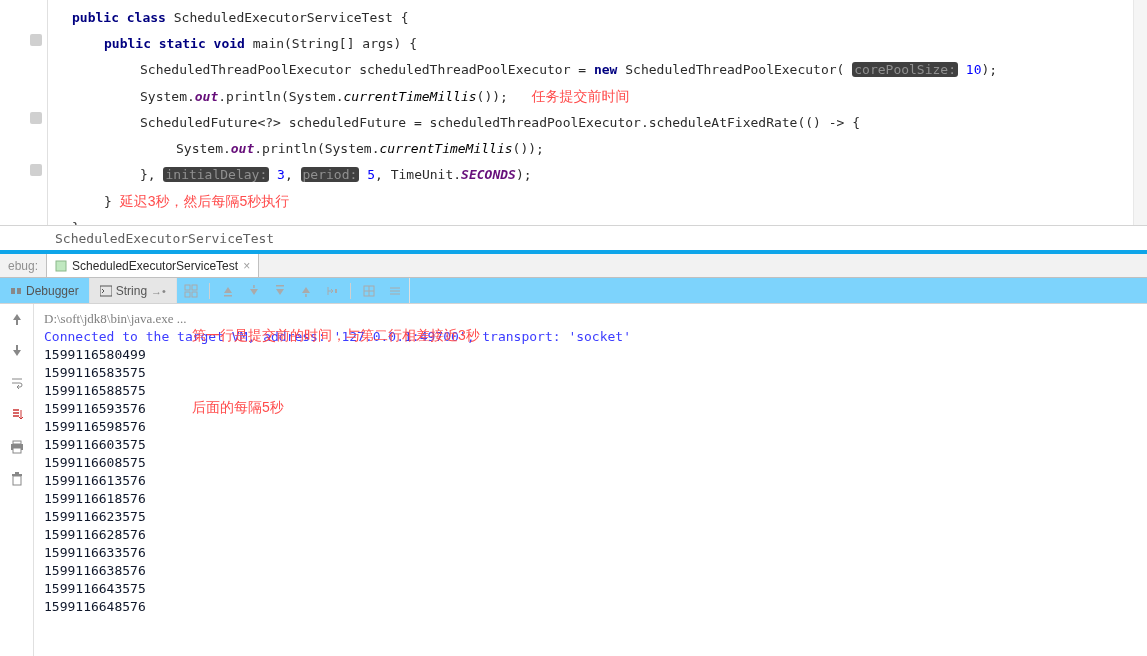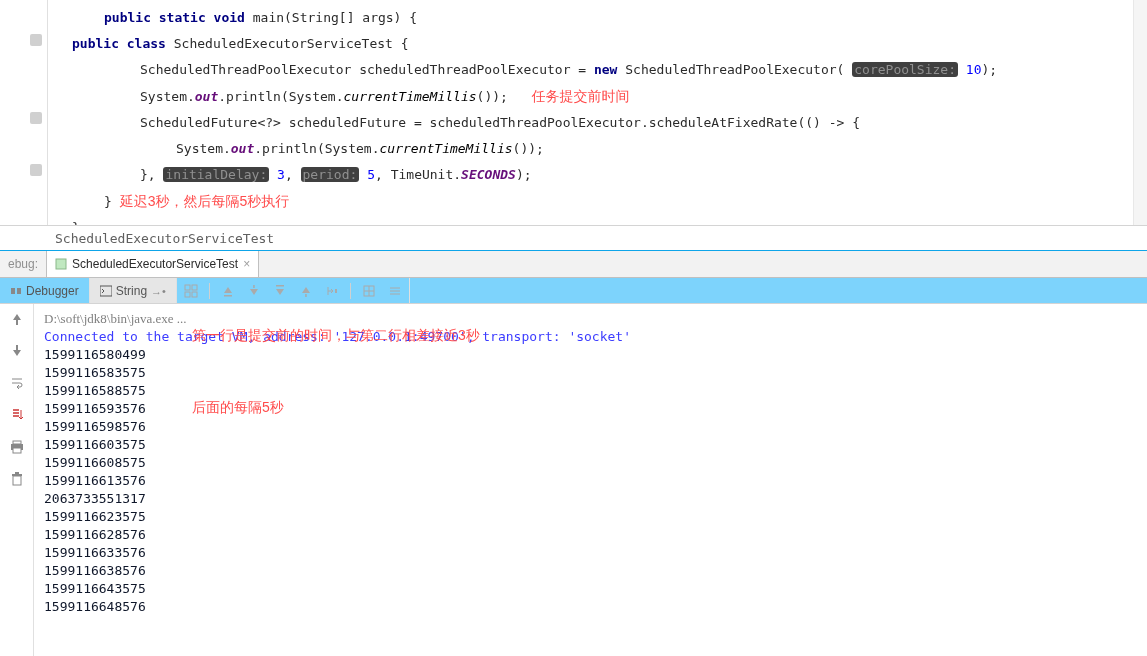--- a/index.html
+++ b/index.html
@@ -10,21 +10,21 @@
   .code-area { margin-left:48px; padding:5px 10px 0 10px; line-height:26px; white-space:nowrap; }
   .code-line { position:relative; }
   .kw { color:#000080; font-weight:bold; }
   .field-static { color:#660e7a; font-style:italic; font-weight:bold; }
   .ital { color:#000; font-style:italic; }
   .hint { background:#404040; color:#909090; border-radius:3px; padding:0 2px; }
   .num { color:#0000ff; }
   .sec { color:#660e7a; font-style:italic; font-weight:bold; }
   .red-annot { color:#ff4c4c; font-family:"Microsoft YaHei",sans-serif; font-size:14px; }
   .breadcrumb { height:25px; line-height:25px; padding-left:55px; border-top:1px solid #d4d4d4; background:#fff; color:#606060; }
-  .debug-bar { height:28px; border-top:1px solid #0ea5e9; border-bottom:1px solid #c0c0c0; background:#f2f2f2; display:flex; align-items:stretch; }
+  .debug-bar { height:28px; border-top:4px solid #0ea5e9; border-bottom:1px solid #c0c0c0; background:#f2f2f2; display:flex; align-items:stretch; }
   .debug-label { padding:0 8px; color:#909090; display:flex; align-items:center; font-family:"Segoe UI",sans-serif; font-size:12px; }
   .debug-tab { display:flex; align-items:center; padding:0 8px; background:#fff; border:1px solid #c0c0c0; border-top:none; border-bottom:none; gap:5px; font-family:"Segoe UI",sans-serif; font-size:12px; }
   .debug-tab-close { color:#a0a0a0; cursor:pointer; }
   .sub-tab-bar { height:26px; border-bottom:1px solid #d4d4d4; display:flex; align-items:stretch; background:#7dd3fc; }
   .sub-tab { padding:0 10px; display:flex; align-items:center; gap:4px; font-family:"Segoe UI",sans-serif; font-size:12px; color:#555; border-right:1px solid #e0e0e0; }
   .sub-tab.active { background:#e6e6e6; }
   .sub-toolbar { display:flex; align-items:center; padding:0 6px; gap:10px; border-right:1px solid #e0e0e0; }
   .tool-icon { width:16px; height:16px; display:inline-flex; align-items:center; justify-content:center; color:#a0a0a0; }
   .sep { width:1px; height:16px; background:#d0d0d0; }
   .console-wrap { display:flex; height:352px; }
@@ -43,25 +43,25 @@
 <body>
 
 <div class="editor-pane">
   <div class="gutter">
     <div class="gutter-icon" style="top:34px;"></div>
     <div class="gutter-icon" style="top:112px;"></div>
     <div class="gutter-icon" style="top:164px;"></div>
   </div>
   <div class="scroll-v"></div>
   <div class="code-area">
+    <div class="code-line" style="padding-left:14px;">
+      <span class="kw">public</span> <span class="kw">class</span> <span>ScheduledExecutorServiceTest {</span>
+    </div>
     <div class="code-line" style="padding-left:46px;">
       <span class="kw">public</span> <span class="kw">static</span> <span class="kw">void</span> <span>main(String[] args) {</span>
-    </div>
-    <div class="code-line" style="padding-left:14px;">
-      <span class="kw">public</span> <span class="kw">class</span> <span>ScheduledExecutorServiceTest {</span>
     </div>
     <div class="code-line" style="padding-left:82px;">
       <span>ScheduledThreadPoolExecutor scheduledThreadPoolExecutor = </span><span class="kw">new</span><span> ScheduledThreadPoolExecutor(</span> <span class="hint">corePoolSize:</span><span class="num"> 10</span><span>);</span>
     </div>
     <div class="code-line" style="padding-left:82px;">
       <span>System.</span><span class="field-static">out</span><span>.println(System.</span><span class="ital">currentTimeMillis</span><span>());</span>&nbsp;&nbsp;&nbsp;<span class="red-annot">任务提交前时间</span>
     </div>
     <div class="code-line" style="padding-left:82px;">
       <span>ScheduledFuture&lt;?&gt; scheduledFuture = scheduledThreadPoolExecutor.scheduleAtFixedRate(() -&gt; {</span>
     </div>
@@ -218,21 +218,21 @@
     <div class="exe-line">D:\soft\jdk8\bin\java.exe ...</div>
     <div class="vm-line">Connected to the target VM, address: '127.0.0.1:49700', transport: 'socket'</div>
     <div class="ts">1599116580499</div>
     <div class="ts">1599116583575</div>
     <div class="ts">1599116588575</div>
     <div class="ts">1599116593576</div>
     <div class="ts">1599116598576</div>
     <div class="ts">1599116603575</div>
     <div class="ts">1599116608575</div>
     <div class="ts">1599116613576</div>
-    <div class="ts">2063733551317</div>
+    <div class="ts">1599116618576</div>
     <div class="ts">1599116623575</div>
     <div class="ts">1599116628576</div>
     <div class="ts">1599116633576</div>
     <div class="ts">1599116638576</div>
     <div class="ts">1599116643575</div>
     <div class="ts">1599116648576</div>
     <span class="red-annot console-annot1">第一行是提交前的时间，与第二行相差接近3秒</span>
     <span class="red-annot console-annot2">后面的每隔5秒</span>
   </div>
 </div>

